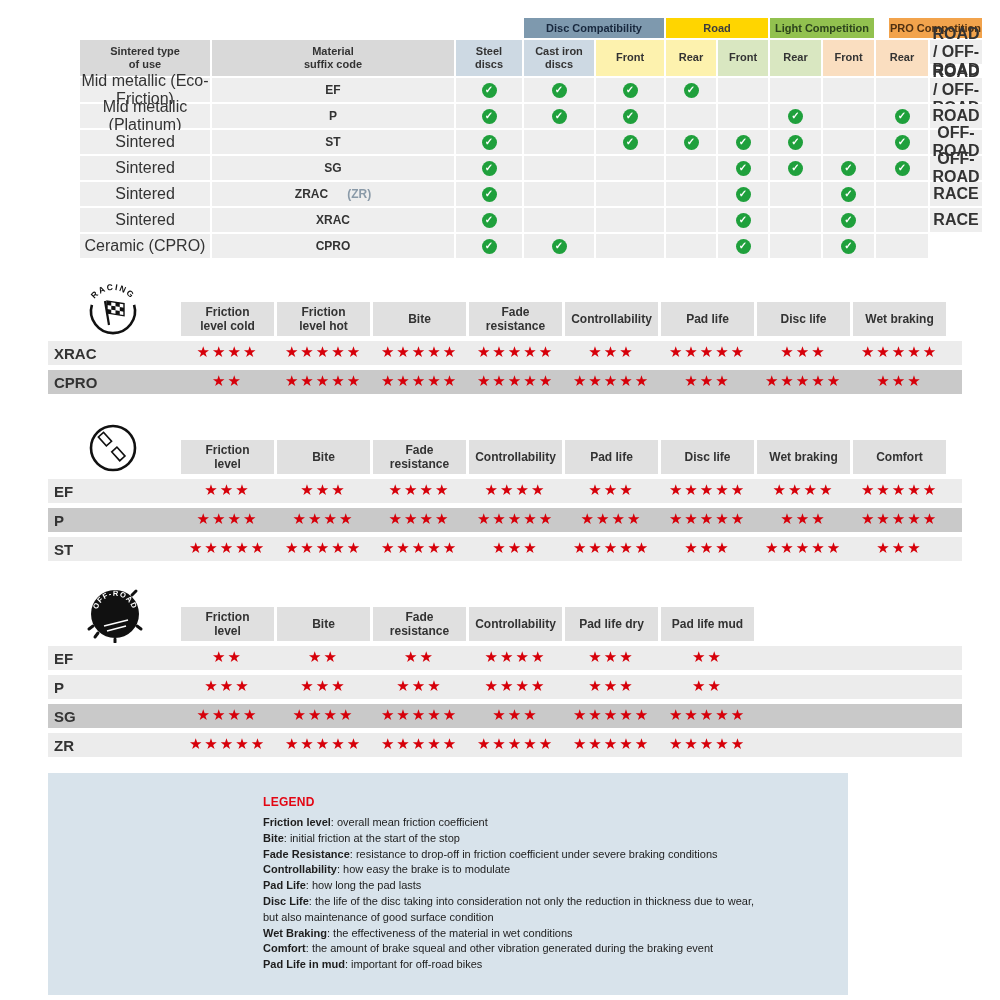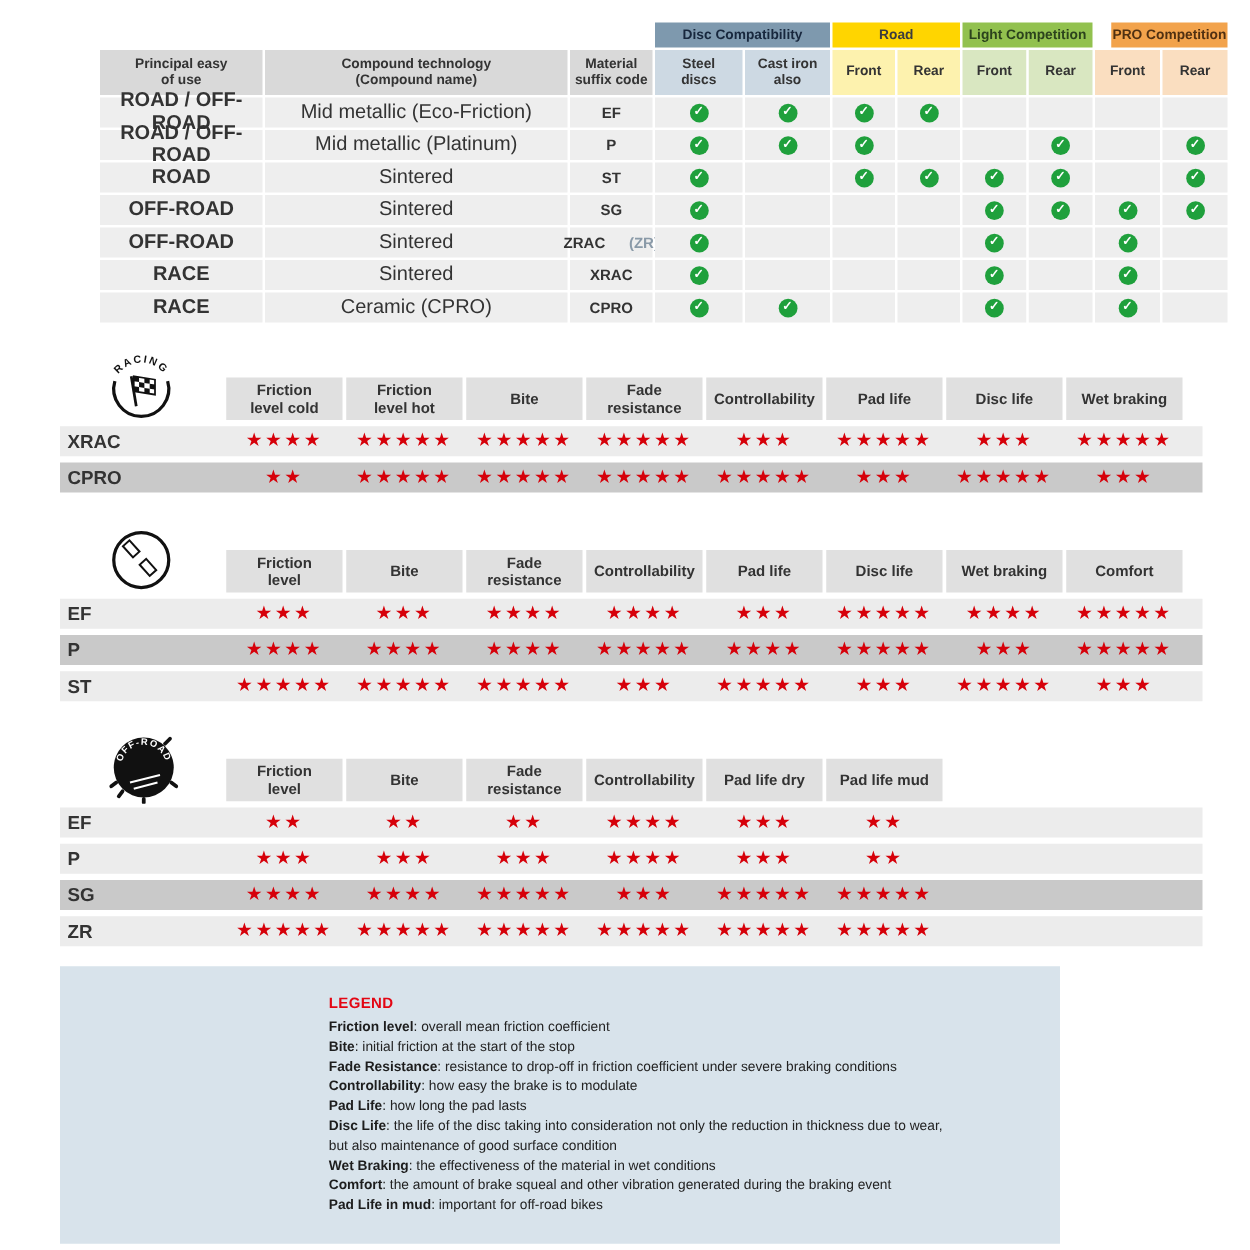--- a/index.html
+++ b/index.html
@@ -101,30 +101,28 @@
 
 <div class="page">
 
   <div class="compat-grid" id="compat-grid">
     <div class="gcell blank" style="grid-column:1/4"></div>
     <div class="gcell gh-disc" style="grid-column:4/6">Disc Compatibility</div>
     <div class="gcell gh-road" style="grid-column:6/8">Road</div>
     <div class="gcell gh-light" style="grid-column:8/10">Light Competition</div>
     <div class="gcell gh-pro" style="grid-column:10/12">PRO Competition</div>
 
-    <div class="hcell">Principal easy
+    <div class="hcell">Sintered type
 of use</div>
-    <div class="hcell">Compound technology
-(Compound name)</div>
     <div class="hcell">Material
 suffix code</div>
     <div class="hcell sub-disc">Steel
 discs</div>
     <div class="hcell sub-disc">Cast iron
-also</div>
+discs</div>
     <div class="hcell sub-road">Front</div>
     <div class="hcell sub-road">Rear</div>
     <div class="hcell sub-light">Front</div>
     <div class="hcell sub-light">Rear</div>
     <div class="hcell sub-pro">Front</div>
     <div class="hcell sub-pro">Rear</div>
 
   <div class="cell use">ROAD / OFF-ROAD</div>
       <div class="cell tech">Mid metallic (Eco-Friction)</div>
       <div class="cell code">EF</div>

